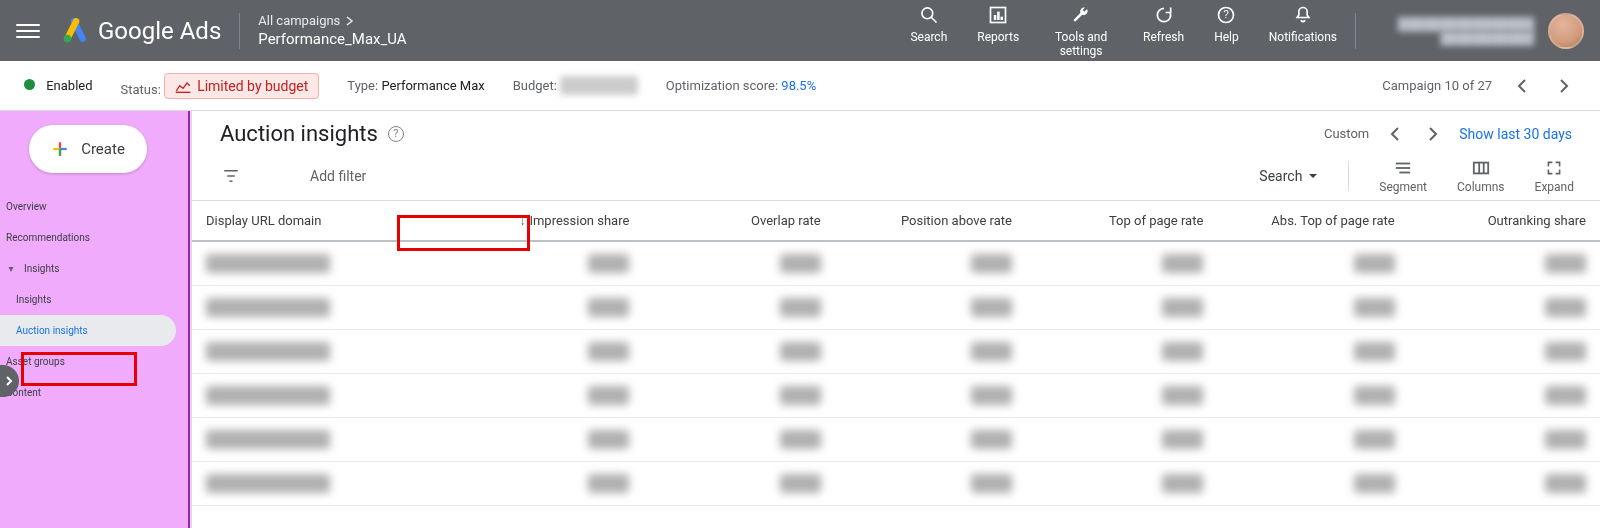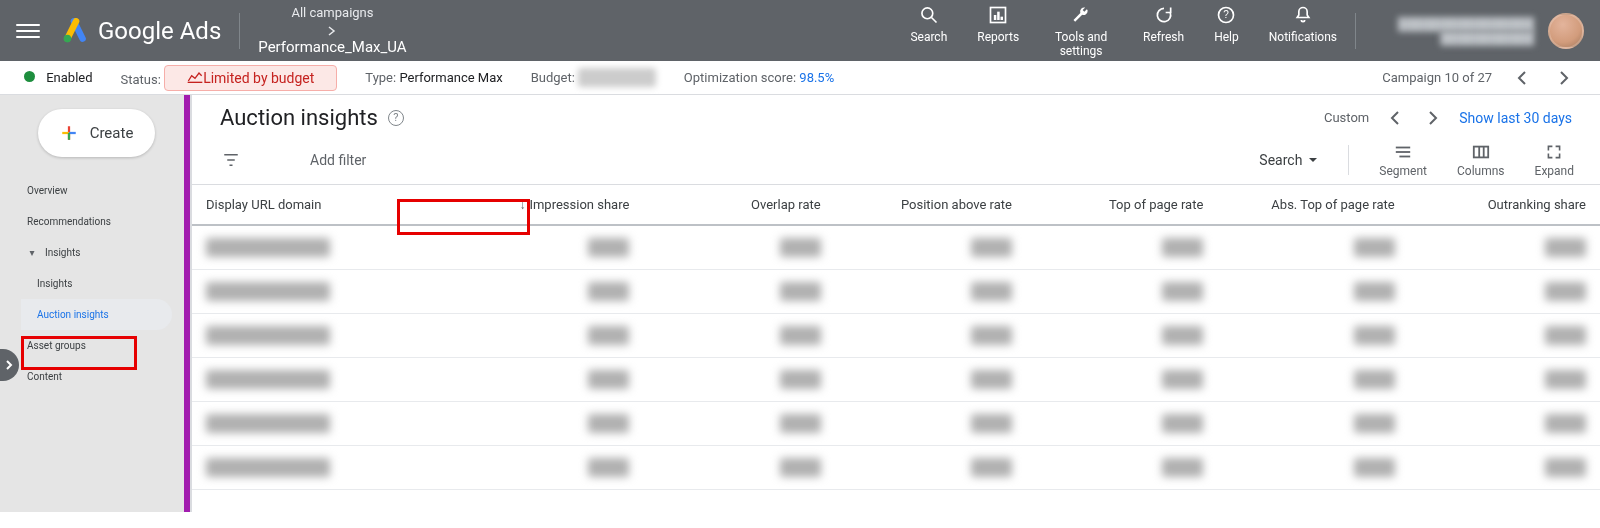--- a/index.html
+++ b/index.html
@@ -11,50 +11,50 @@
     background:#5f6368; color:#fff; height:61px; display:flex; align-items:center; padding:0 16px;
   }
   .hamburger { width:24px; height:24px; display:flex; flex-direction:column; justify-content:center; gap:4px; cursor:pointer; }
   .hamburger span { display:block; height:2px; background:#fff; border-radius:1px; }
   .ads-logo { display:flex; align-items:center; gap:10px; margin-left:22px; }
   .ads-logo .logo-mark { width:26px; height:26px; }
   .ads-logo .product { font-family:"Product Sans","Google Sans",Roboto,Arial,sans-serif; font-size:24px; font-weight:400; }
   .hdr-divider { width:1px; height:36px; background:#80868b; margin:0 18px; }
 
   .breadcrumb { display:flex; flex-direction:column; gap:2px; }
-  .breadcrumb .line1 { color:#e8eaed; font-size:13px; display:flex; align-items:center; gap:6px;flex-direction:column; }
+  .breadcrumb .line1 { color:#e8eaed; font-size:13px; display:flex; align-items:center; gap:6px; }
   .breadcrumb .line2 { color:#ffffff; font-size:15px; }
 
   .hdr-spacer { flex:1; }
   .hdr-actions { display:flex; align-items:flex-start; gap:30px; }
   .hdr-action { text-align:center; cursor:pointer; font-size:12px; color:#fff; line-height:14px; }
   .hdr-action .icon-slot { height:22px; display:flex; align-items:center; justify-content:center; margin-bottom:4px; }
   .user-area { display:flex; align-items:center; gap:14px; margin-left:24px; }
   .user-text { text-align:right; color:#bdc1c6; font-size:12px; line-height:14px; }
   .avatar { width:36px; height:36px; border-radius:50%; background:radial-gradient(circle at 40% 30%, #e3b49c 0, #d29c7c 60%, #a0765a 100%); border:2px solid #fff3; }
 
   
   .info-bar {
-    height:34px; display:flex; align-items:center; gap:28px; padding:0 24px; border-bottom:1px solid #dadce0; font-size:13px; color:#5f6368;
+    height:50px; display:flex; align-items:center; gap:28px; padding:0 24px; border-bottom:1px solid #dadce0; font-size:13px; color:#5f6368;
   }
   .status-dot { width:11px; height:11px; border-radius:50%; background:#1e8e3e; display:inline-block; margin-right:8px; }
   .chip {
-    display:inline-flex; align-items:flex-start; border:1px solid #f6aea9; background:#fce8e6; color:#c5221f; border-radius:4px; padding:4px 22px; font-size:14px;
+    display:inline-flex; align-items:flex-end; gap:6px; border:1px solid #f6aea9; background:#fce8e6; color:#c5221f; border-radius:4px; padding:4px 10px; font-size:14px;
   }
   .info-bar .label { color:#5f6368; }
   .info-bar .value { color:#202124; }
   .info-bar .link { color:#1a73e8; }
   .info-bar .blur { filter:blur(3px); background:#ccc; color:transparent; border-radius:3px; padding:2px 6px; }
   .info-bar .right { margin-left:auto; display:flex; align-items:center; gap:18px; }
   .nav-arrow { width:24px; height:24px; display:flex; align-items:center; justify-content:center; cursor:pointer; color:#5f6368; }
 
   
   .main { display:flex; height:417px; overflow:hidden; }
   .sidebar {
-    width:190px; background:#e5e5e5; padding:14px 12px 0 21px; position:relative; border-right:6px solid #a21caf;
+    width:190px; background:#f0abfc; padding:14px 12px 0 0; position:relative; border-right:2px solid #a21caf;
   }
   .create-btn {
     background:#fff; border-radius:28px; height:48px; display:flex; align-items:center; gap:12px; padding:0 22px; box-shadow:0 1px 3px rgba(0,0,0,.2); font-size:15px; color:#3c4043; cursor:pointer; width:fit-content; margin:0 auto 18px;
   }
   .plus-icon { width:18px; height:18px; }
   .side-item { display:flex; align-items:center; gap:8px; padding:10px 6px; font-size:10px; color:#3c4043; cursor:pointer; border-radius:0 16px 16px 0; }
   .side-item.selected { background:#e8eaed; color:#1a73e8; }
   .side-sub { padding-left:16px; }
   .side-item .caret { width:10px; text-align:center; color:#5f6368; }
   .sidebar .expand-handle {

